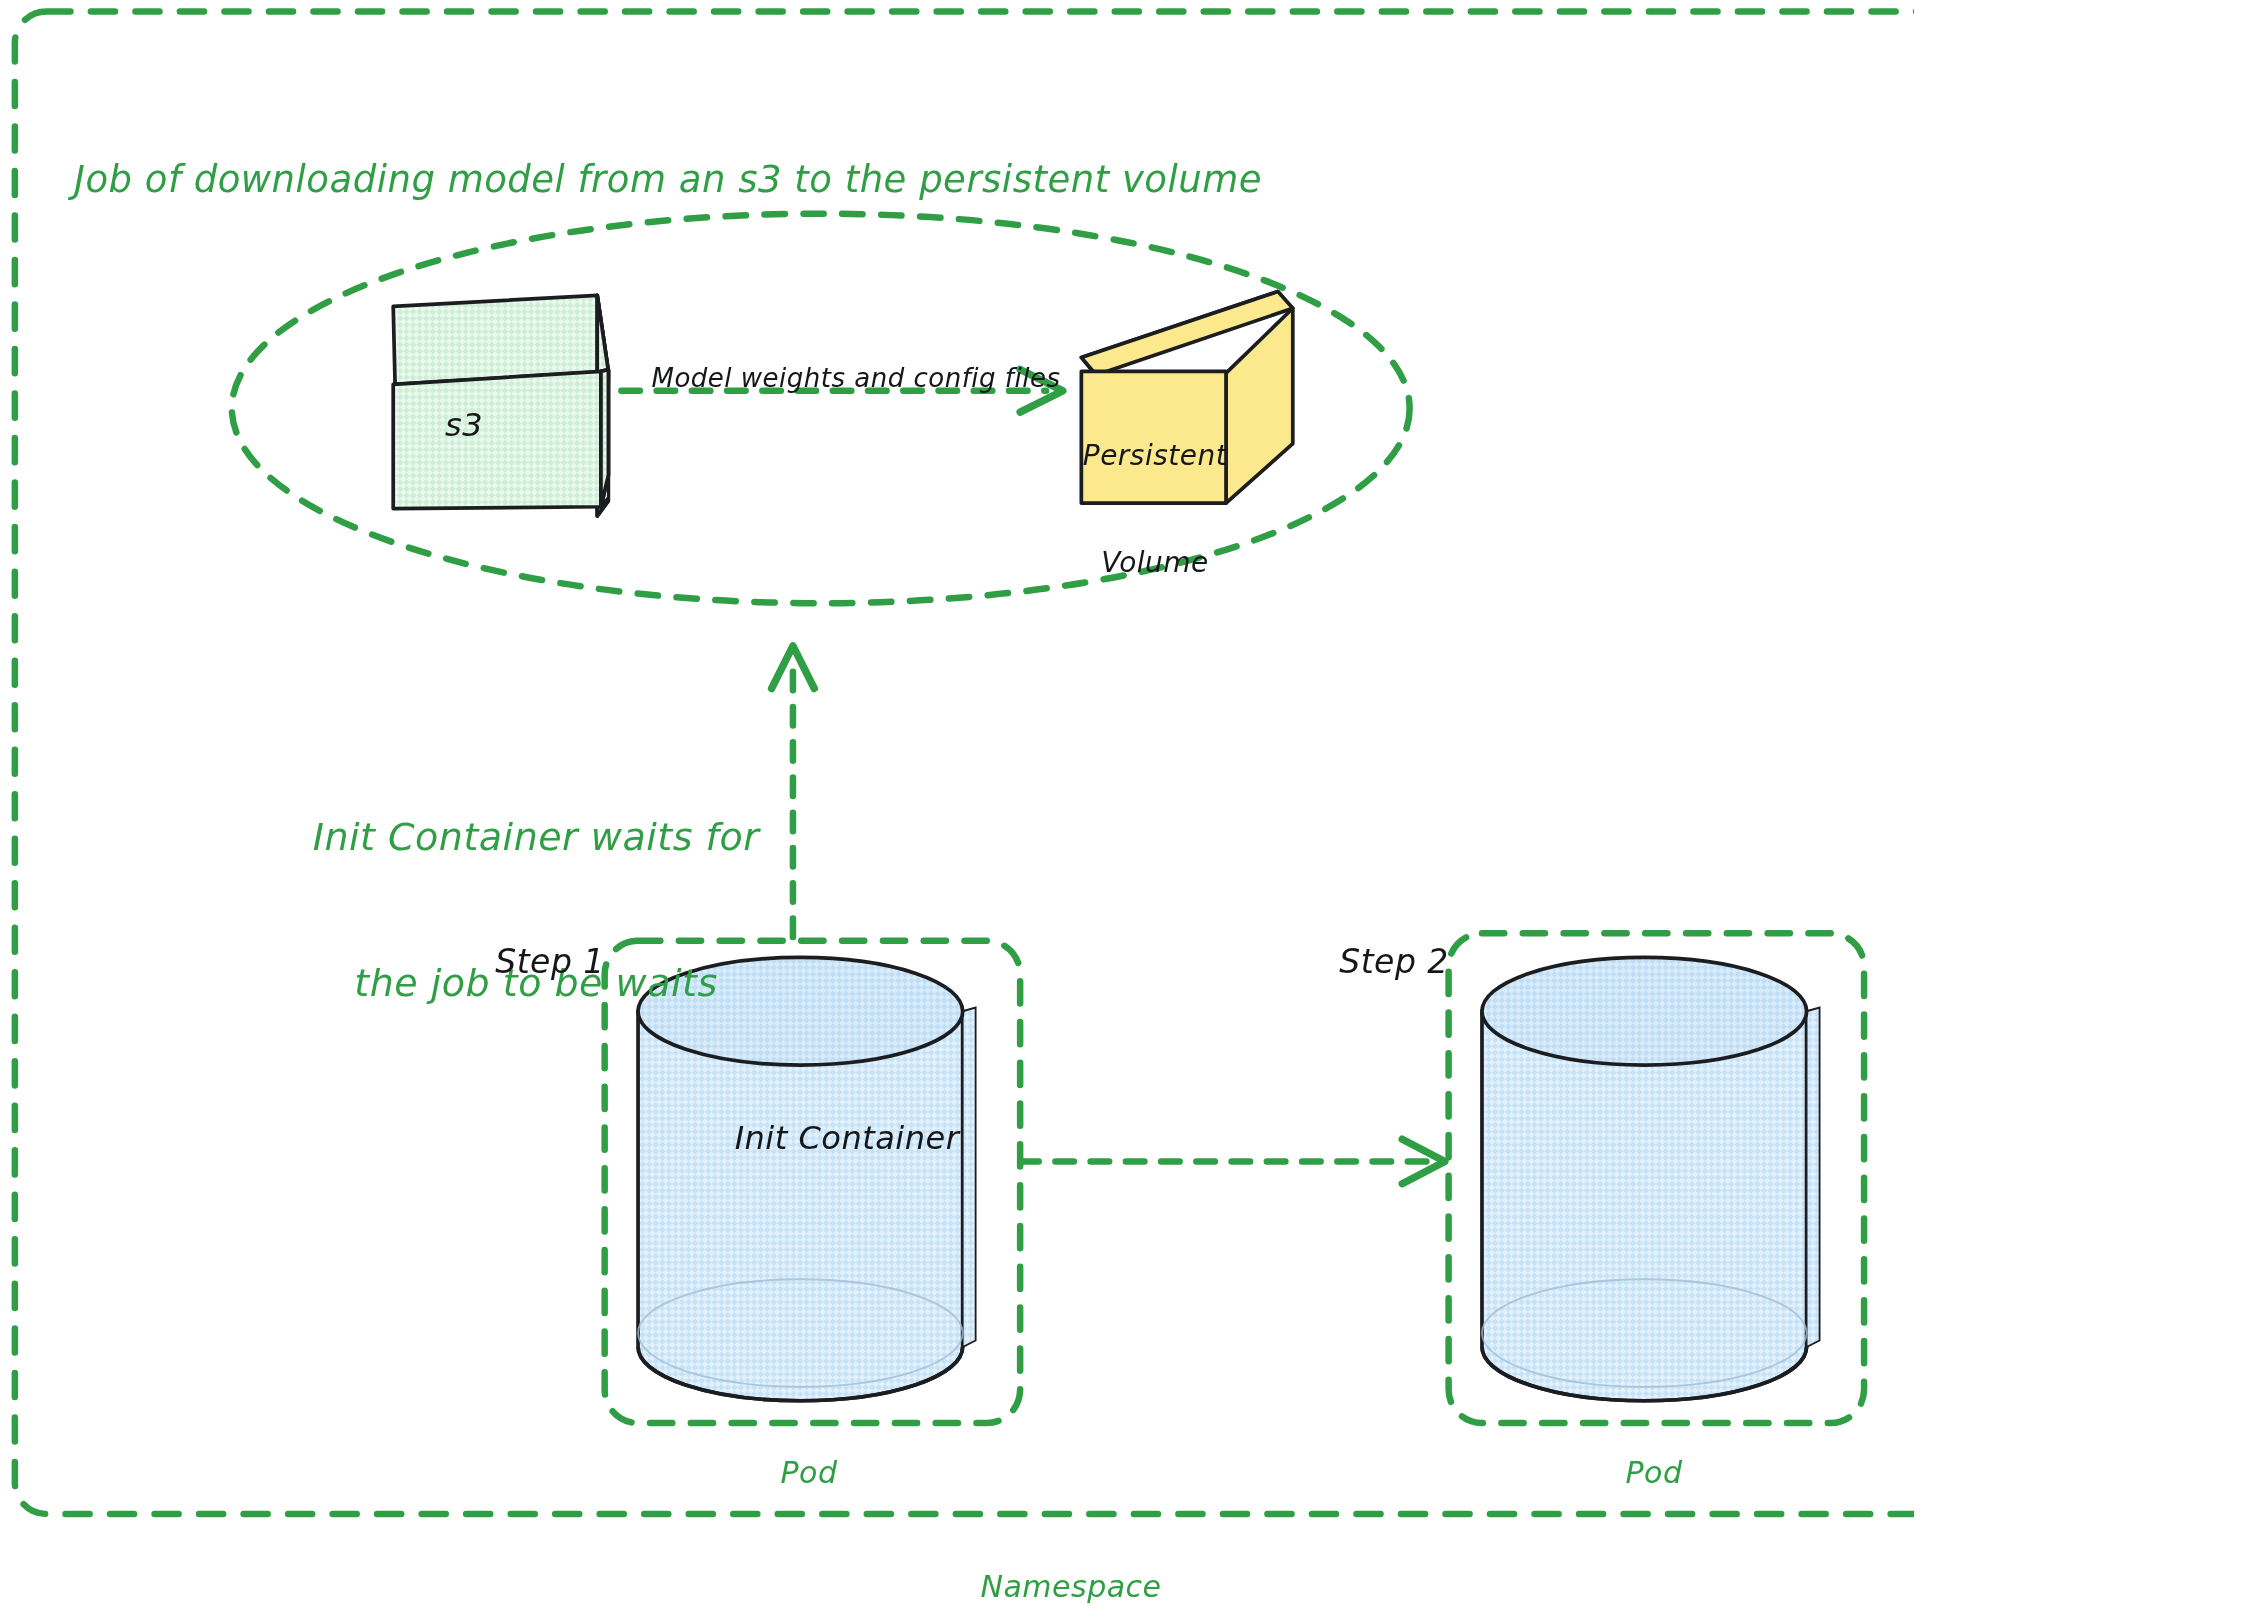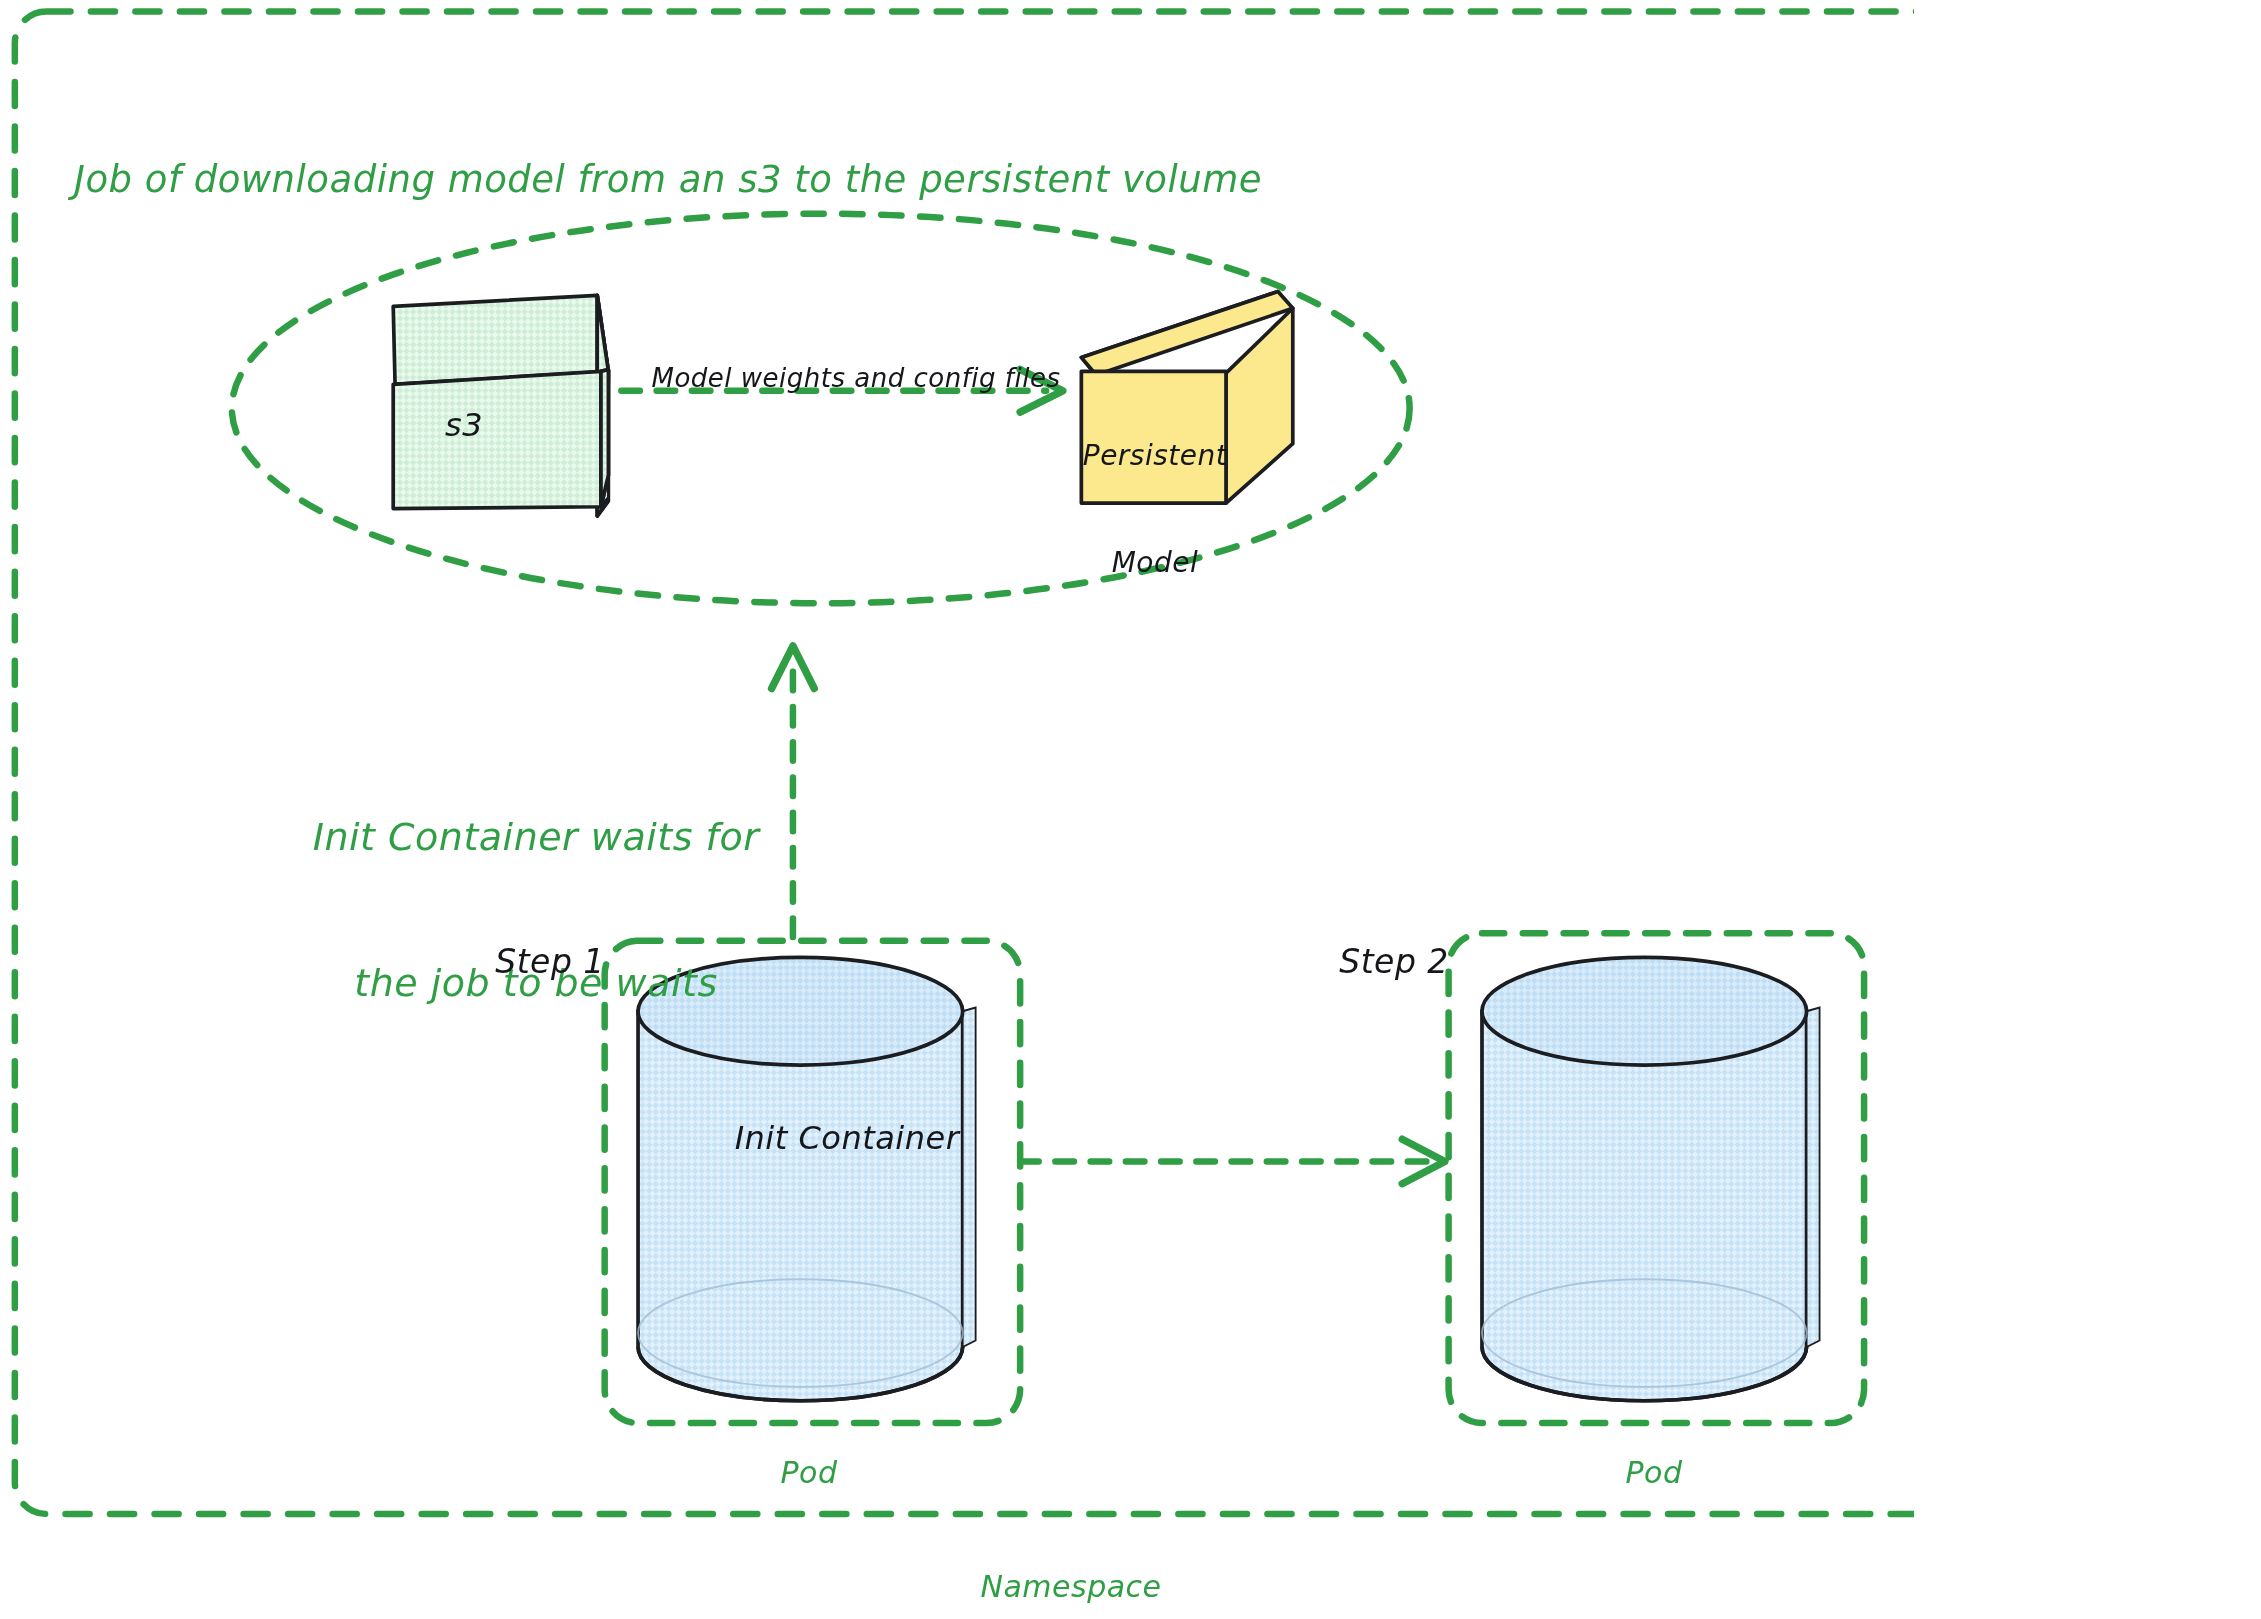--- a/index.html
+++ b/index.html
@@ -204,21 +204,21 @@
   </svg>
 
   <div class="lbl hand green-text ctr" id="job-title">Job of downloading model from an s3 to the persistent volume</div>
 
   <div class="lbl hand dark-text ctr" id="flow-label">Model weights and config files</div>
 
   <div class="lbl hand dark-text ctr" id="s3-label">s3</div>
 
   <div class="lbl hand dark-text ctr" id="pv-label">
     <div>Persistent</div>
-    <div>Model</div>
+    <div>Volume</div>
   </div>
 
   <div class="lbl hand green-text ctr" id="wait-note">
     <div>Init Container waits for</div>
     <div>the job to be waits</div>
   </div>
 
   <div class="lbl hand dark-text ctr" id="step1-label">Step 1</div>
 
   <div class="lbl hand dark-text ctr" id="step2-label">Step 2</div>

